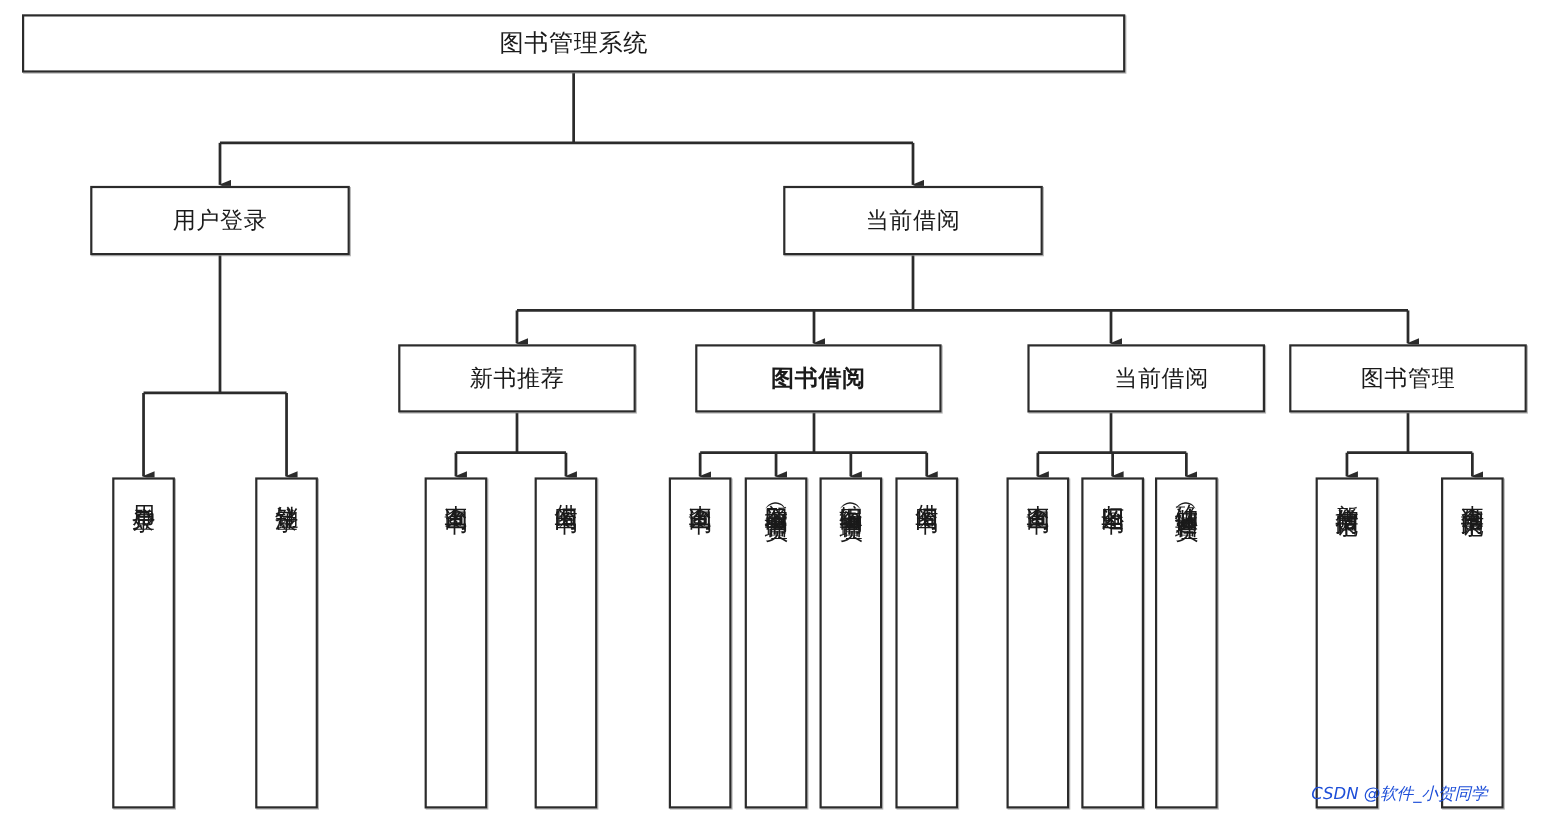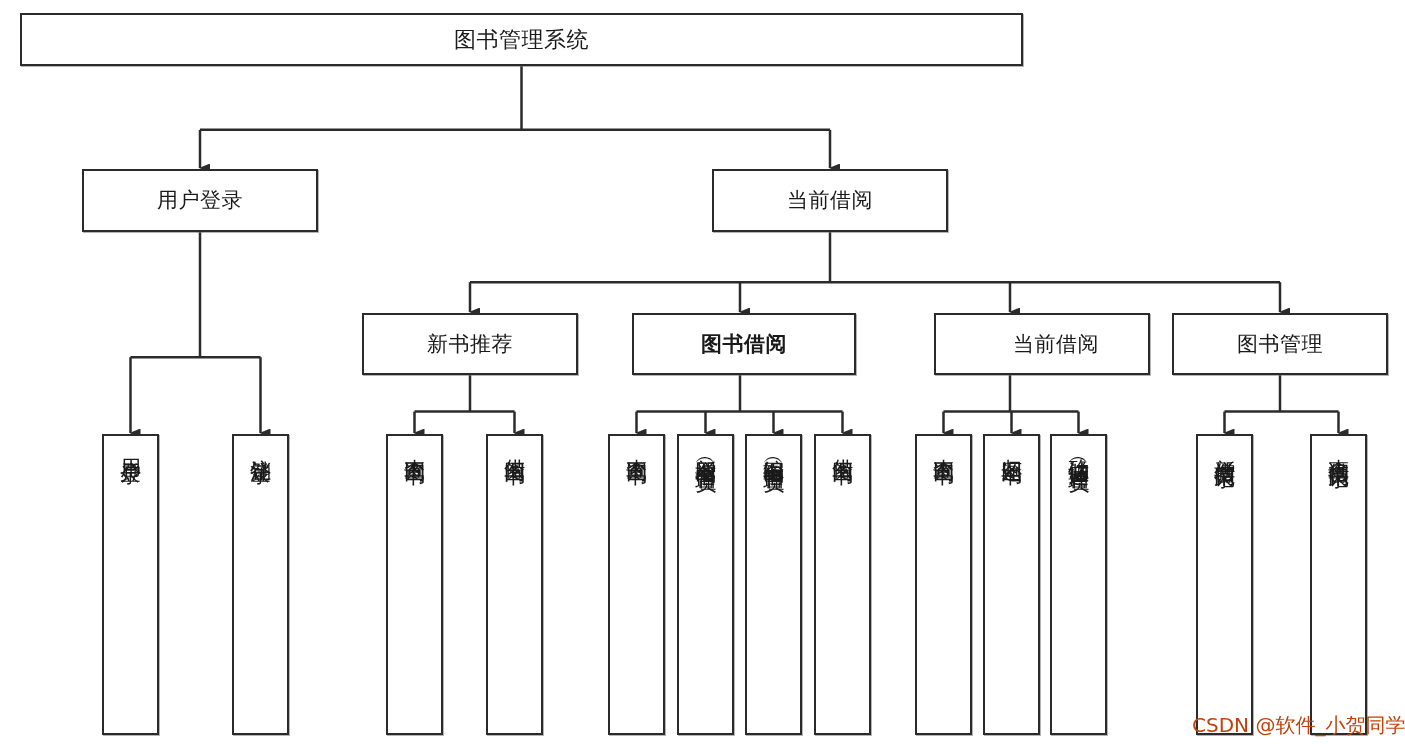--- a/index.html
+++ b/index.html
@@ -56,24 +56,25 @@
     writing-mode: vertical-rl;
     text-orientation: upright;
     font-size: 21px;
     line-height: 1.06;
     letter-spacing: 2px;
     max-height: 290px;
   }
   .node.root .node-label { font-size: 22px; }
   .watermark {
     position: absolute;
-    color: #c2410c;
-    font-size: 20px;
+    color: #1d4ed8;
+    font-size: 15px;
     white-space: nowrap;
     user-select: none;
+    font-style: italic;
   }
 </style>
 </head>
 <body>
 
 <div id="diagram-root">
 
   <svg id="edge-layer" viewBox="0 0 1405 747" xmlns="http://www.w3.org/2000/svg">
     <defs>
       <marker id="arrowhead" markerWidth="9" markerHeight="11" refX="4.5" refY="10" orient="auto" markerUnits="userSpaceOnUse">

